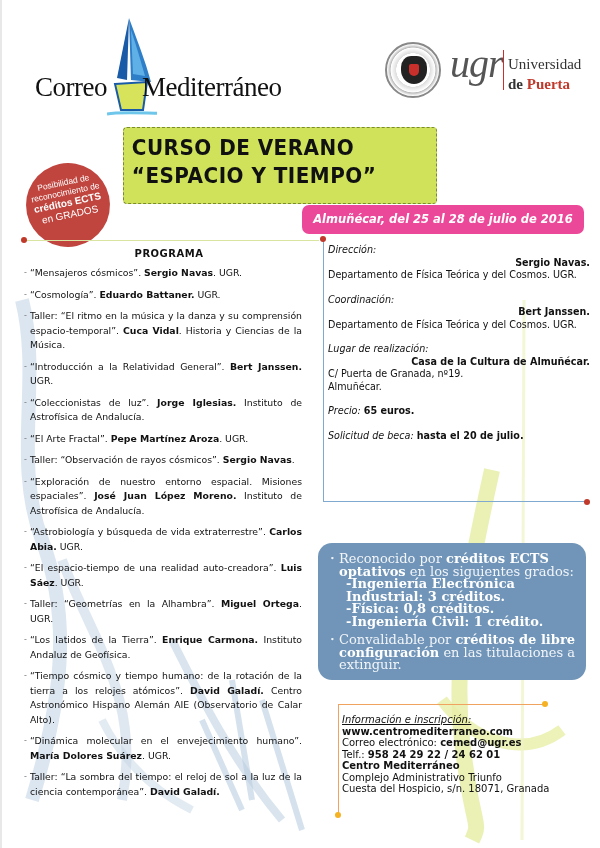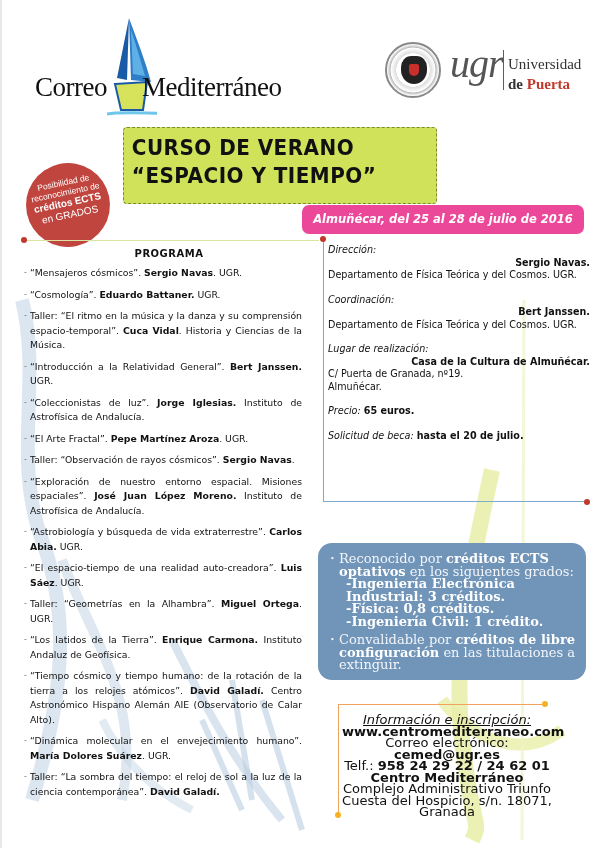--- a/index.html
+++ b/index.html
@@ -68,21 +68,21 @@
   .ects-box b { font-weight: bold; color: #fff; }
   .ects-box .bul { position: relative; padding-left: 7px; }
   .ects-box .bul::before { content: "•"; position: absolute; left: -2px; top: 0; font-size: 8px; }
   .ects-box .sub { padding-left: 14px; font-weight: bold; color: #fff; }
   .ects-box .gap { height: 6px; }
 
   
   .contact-frame { position: absolute; left: 336px; top: 704px; width: 206px; height: 110px; border-top: 1.5px solid #f0a35e; border-left: 1.5px solid #f0a35e; }
   .contact-frame .d1 { position: absolute; right: -4px; top: -4px; width: 6px; height: 6px; border-radius: 50%; background: #f5b324; }
   .contact-frame .d2 { position: absolute; left: -4px; bottom: -4px; width: 6px; height: 6px; border-radius: 50%; background: #f5b324; }
-  .contact { position: absolute; left: 340px; top: 714px; width: 210px; text-align: center; font-family: "DejaVu Sans", sans-serif; font-size: 13px; line-height: 11.5px; color: #111; }
+  .contact { position: absolute; left: 340px; top: 714px; width: 210px; text-align: left; font-family: "DejaVu Sans", sans-serif; font-size: 10px; line-height: 11.5px; color: #111; }
   .contact .info-h { font-style: italic; text-decoration: underline; }
   .contact b { font-weight: 900; }
 </style>
 </head>
 <body>
 
 <div class="page">
 
   <svg class="bg-stroke" width="600" height="848" style="left:0;top:0;">
     <path d="M20 300 C 40 380, 10 460, 40 540 S 60 700, 30 800" stroke="#c5d6e6" stroke-width="14" fill="none" opacity="0.6"></path>

